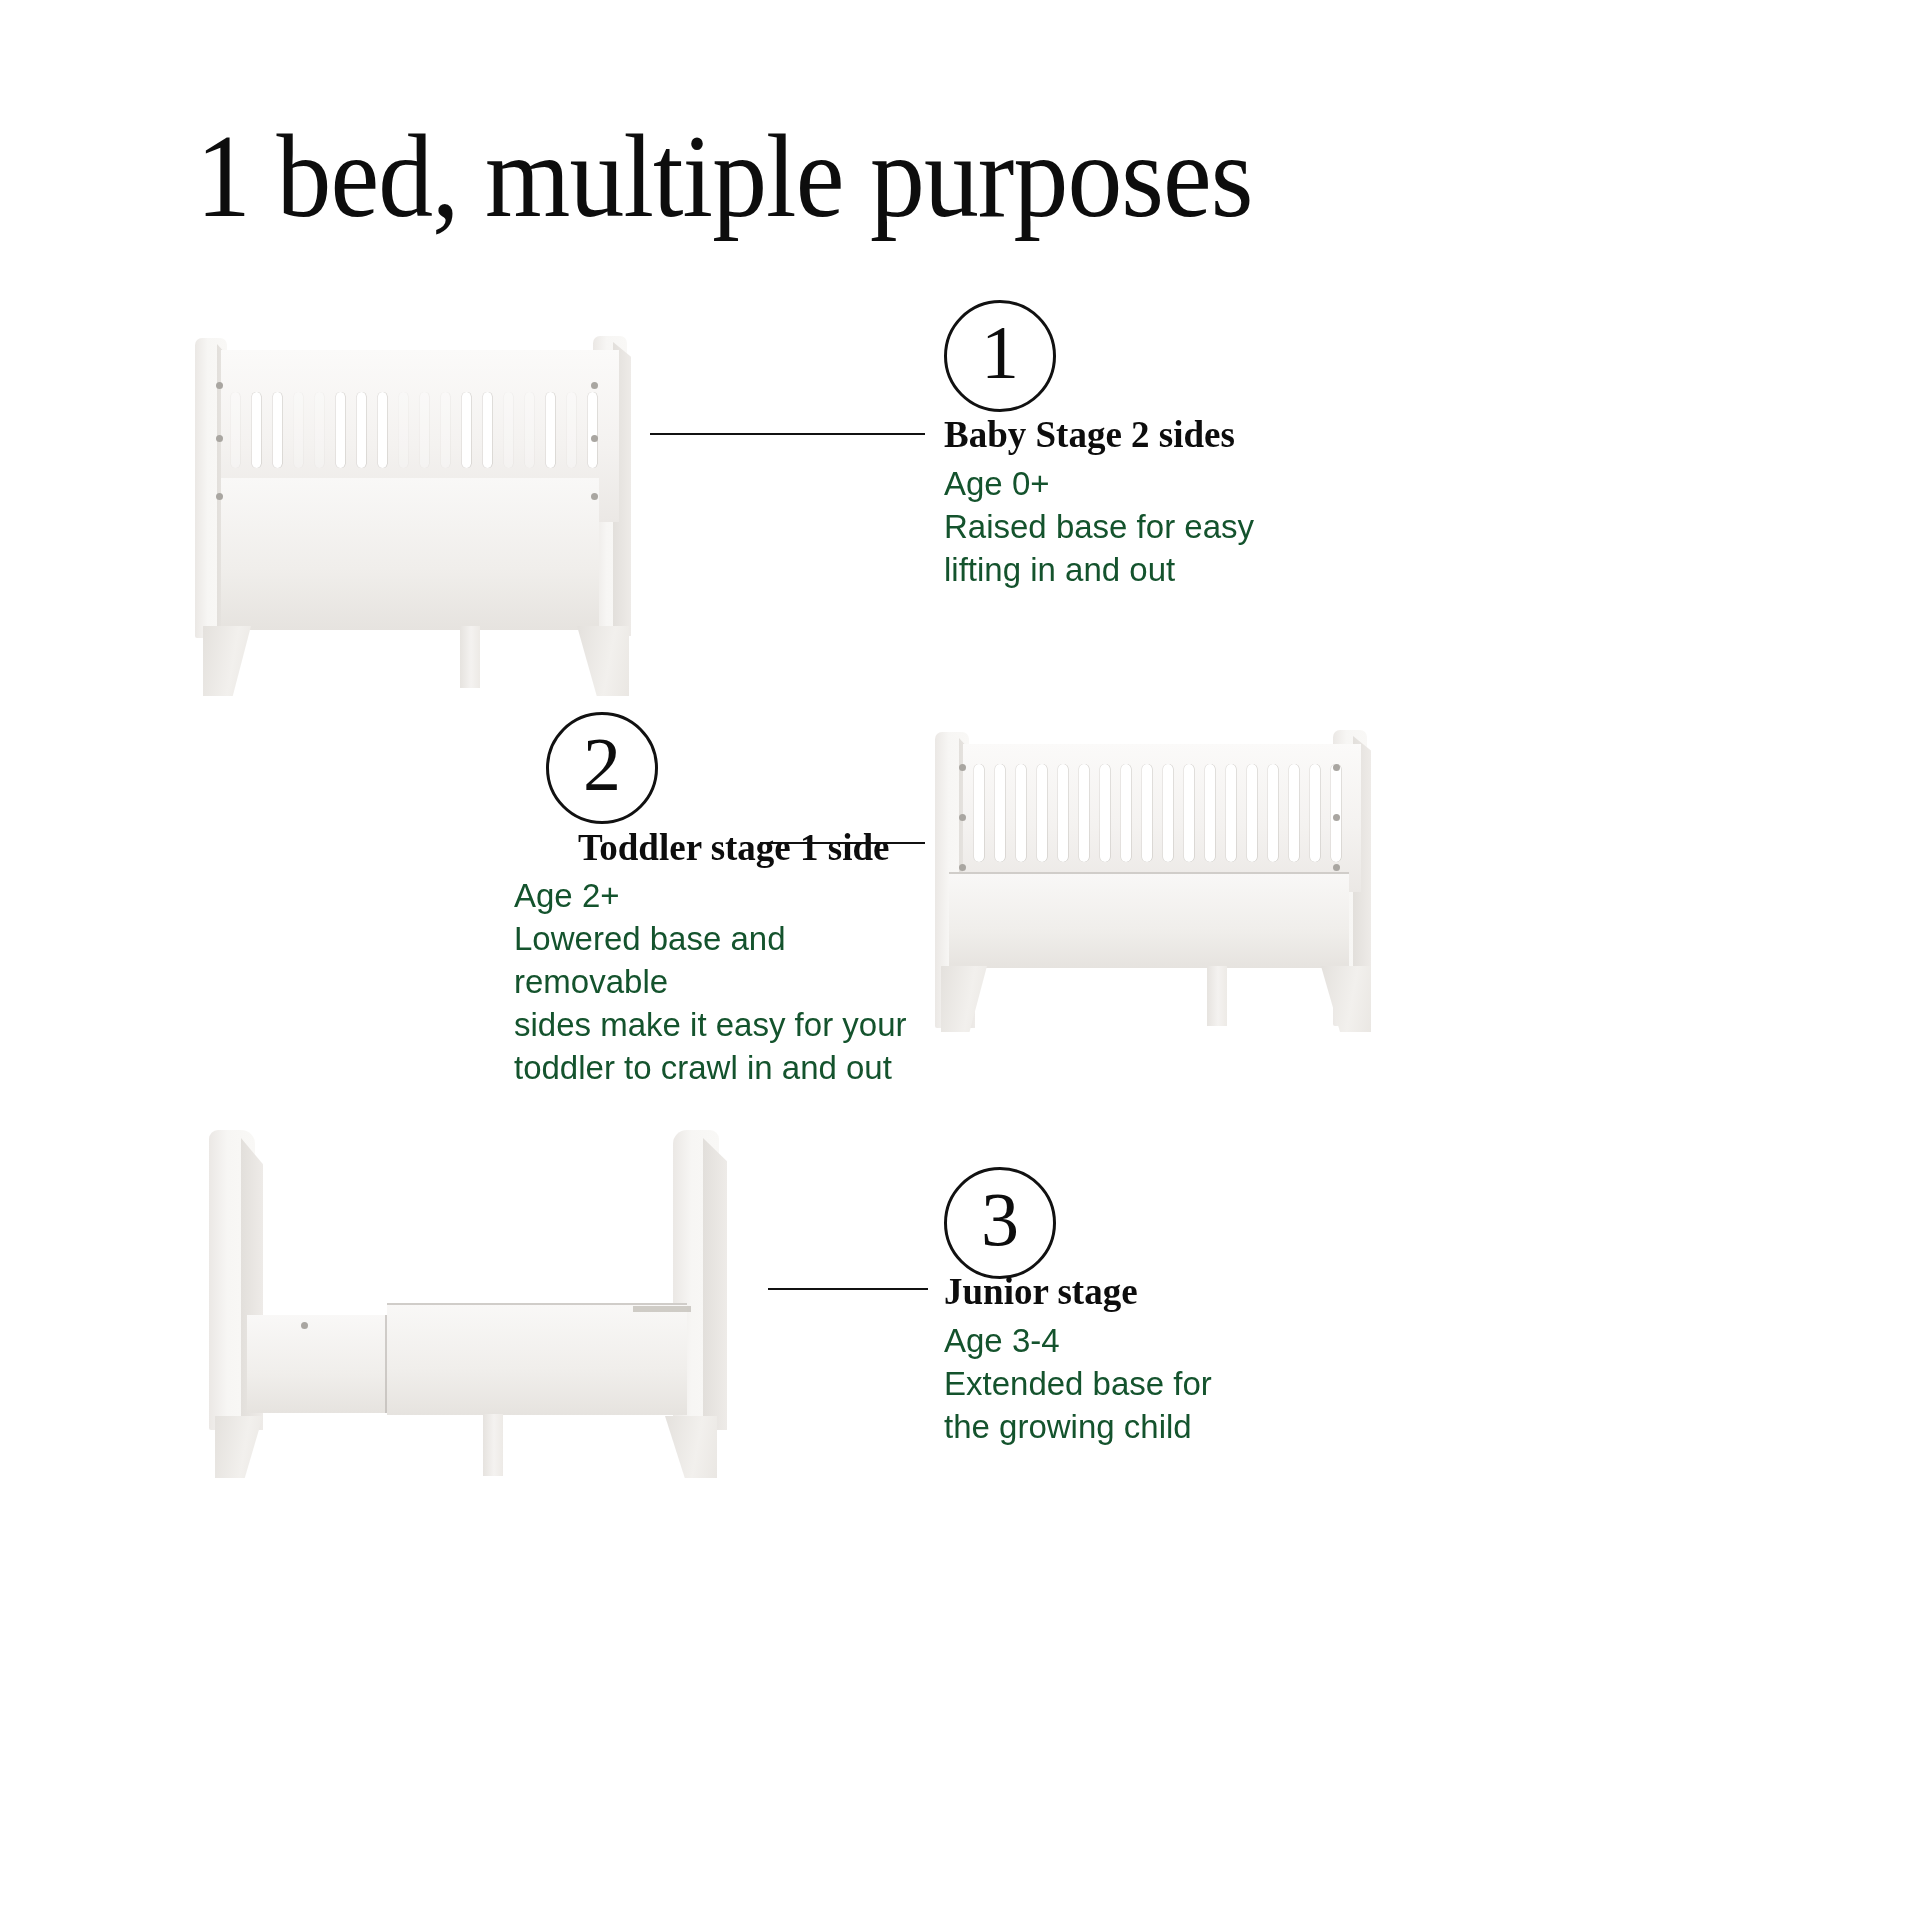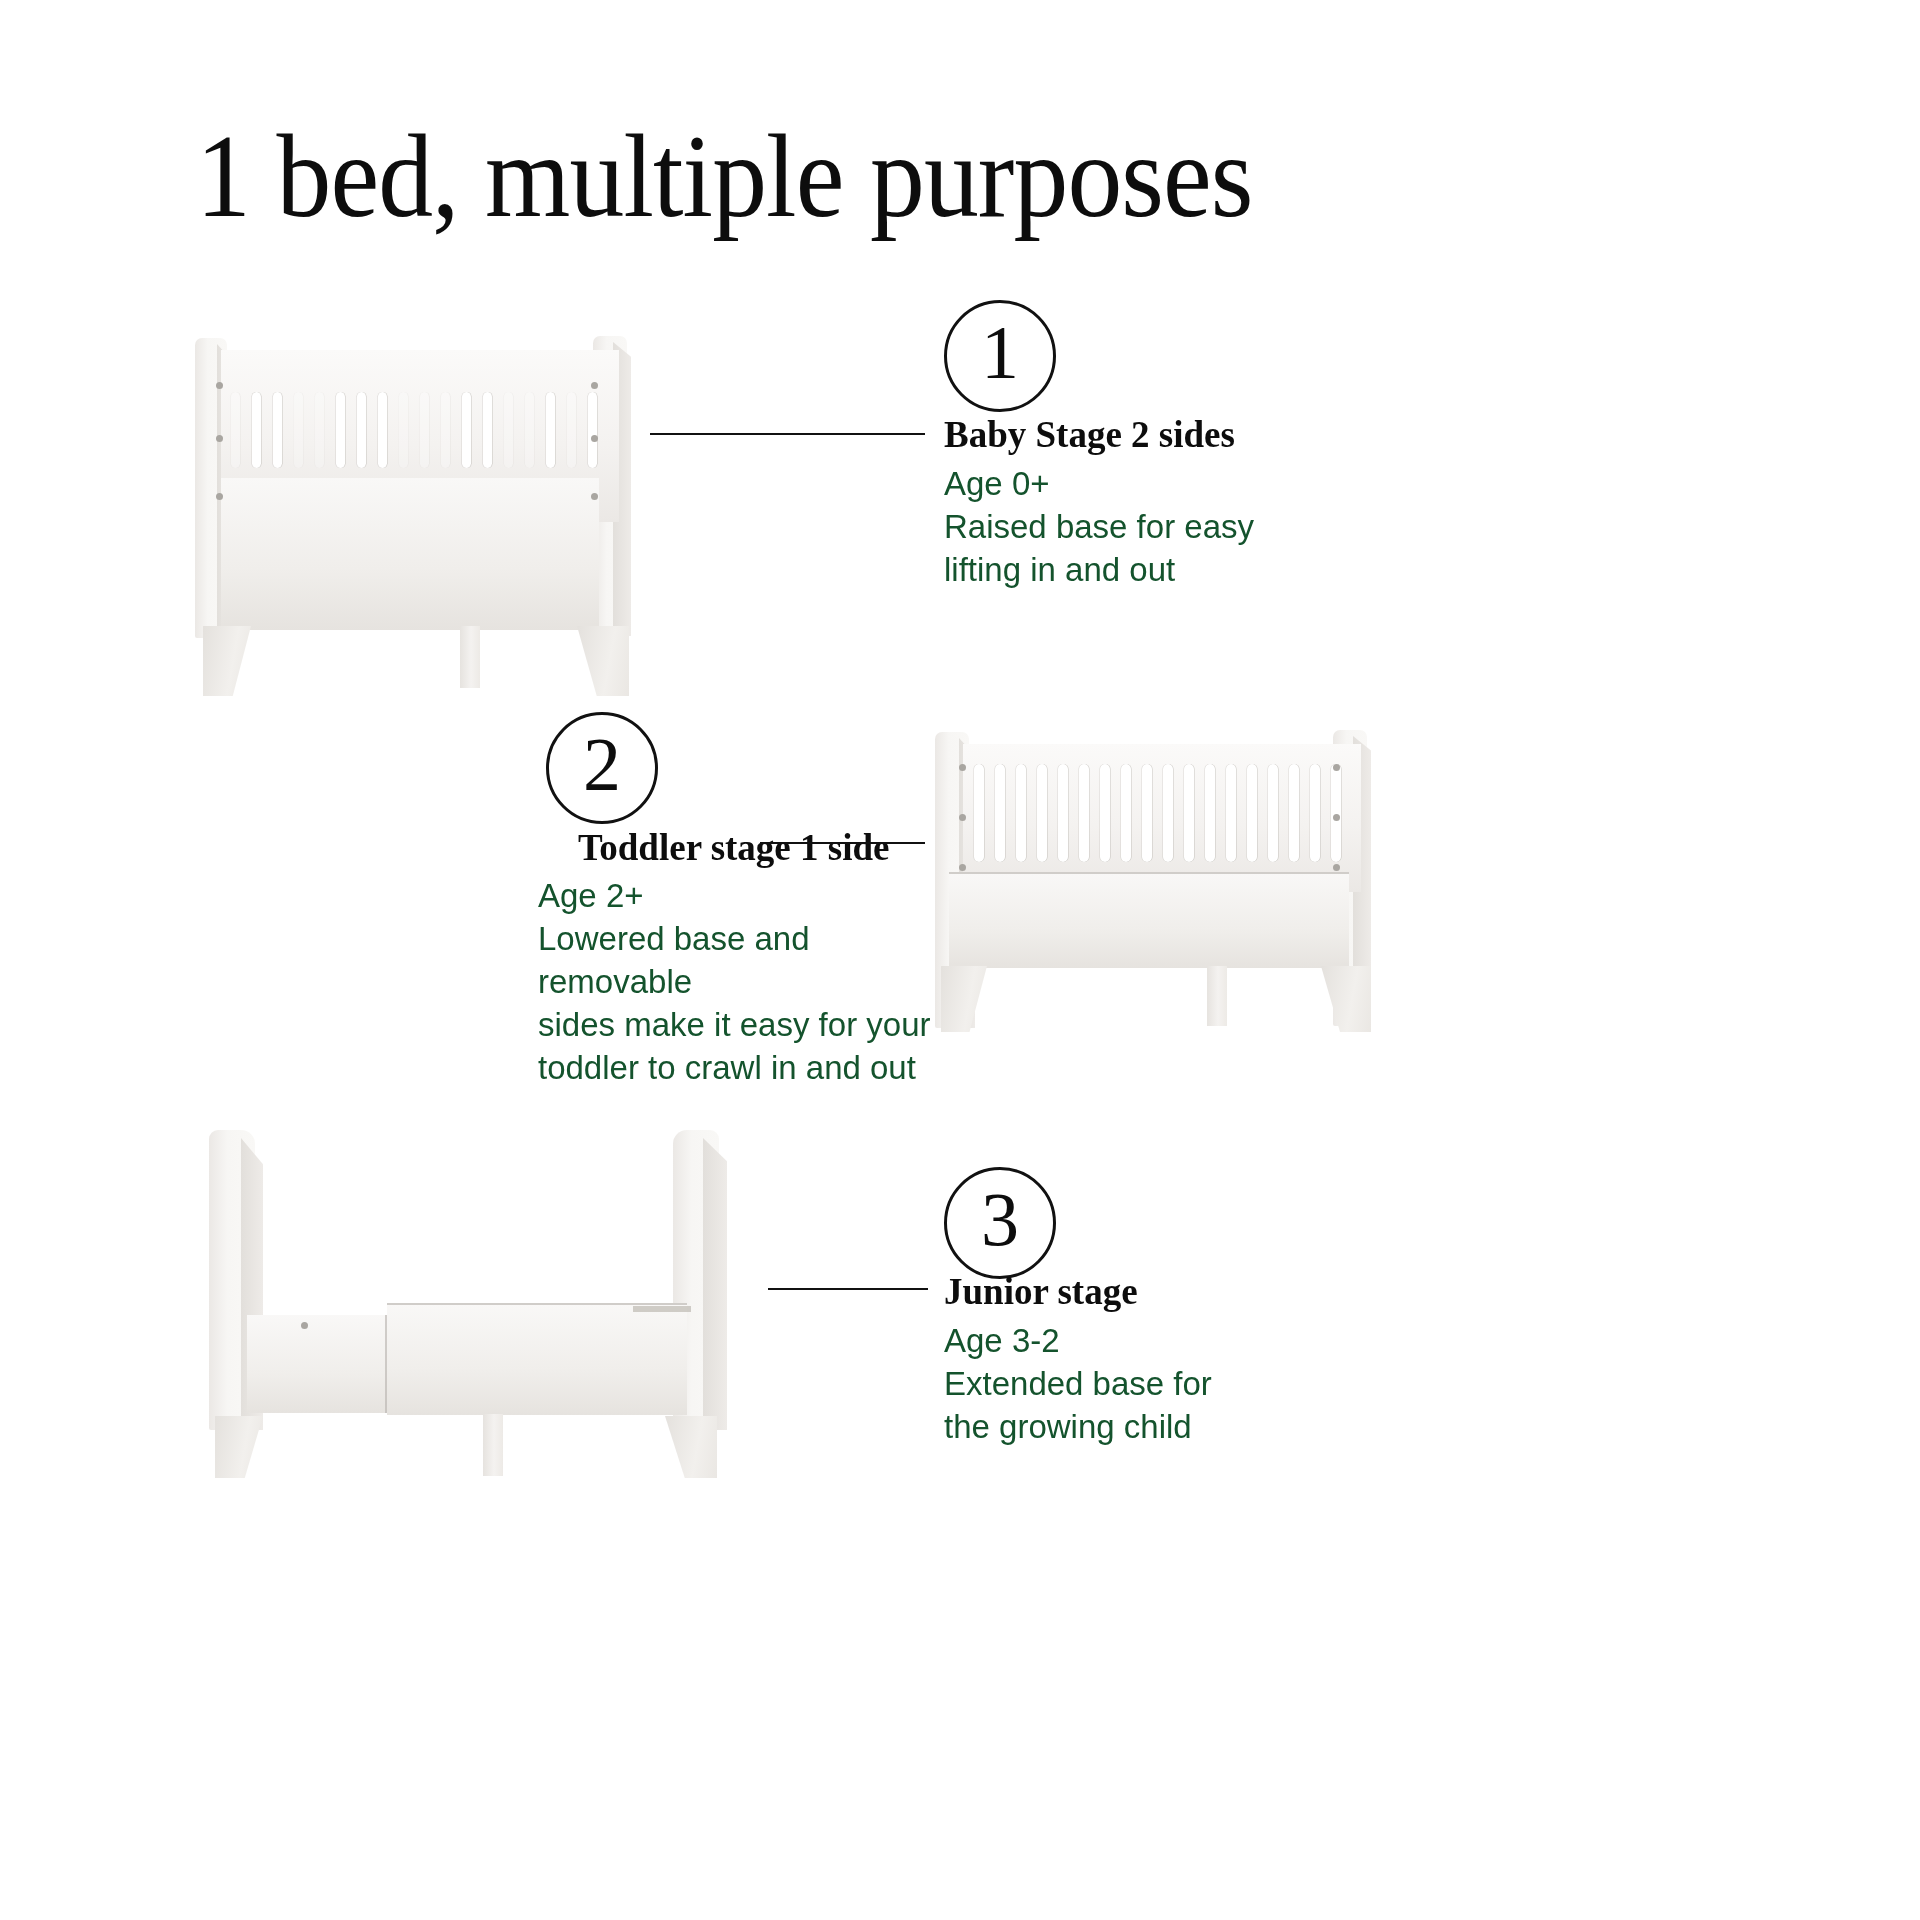--- a/index.html
+++ b/index.html
@@ -244,21 +244,21 @@
 </div>
 
 <div class="num-circle" style="left:546px; top:712px;">
   <span>2</span>
 </div>
 
 <div class="stage-heading" style="left:578px; top:828px;">Toddler stage 1 side</div>
 
 <div class="connector" style="left:760px; top:842px; width:165px;"></div>
 
-<div class="stage-body" style="left:538px; top:875px; width:430px;">Age 2+
+<div class="stage-body" style="left:514px; top:875px; width:430px;">Age 2+
 Lowered base and removable
 sides make it easy for your
 toddler to crawl in and out</div>
 
 <div class="bed" style="left:195px; top:1130px; width:550px; height:320px;">
 
   <div class="post" style="left:14px; top:0px; width:46px; height:300px;
               border-radius:9px 14px 2px 2px;"></div>
   <div class="post-shade" style="left:46px; top:8px; width:22px; height:292px;
               clip-path: polygon(0 0, 100% 9%, 100% 100%, 0 100%);"></div>
@@ -285,15 +285,15 @@
 </div>
 
 <div class="connector" style="left:768px; top:1288px; width:160px;"></div>
 
 <div class="num-circle" style="left:944px; top:1167px;">
   <span>3</span>
 </div>
 
 <div class="stage-heading" style="left:944px; top:1272px;">Junior stage</div>
 
-<div class="stage-body" style="left:944px; top:1320px; width:430px;">Age 3-2
+<div class="stage-body" style="left:944px; top:1320px; width:430px;">Age 3-4
 Extended base for
 the growing child</div>
 
 </body></html>

